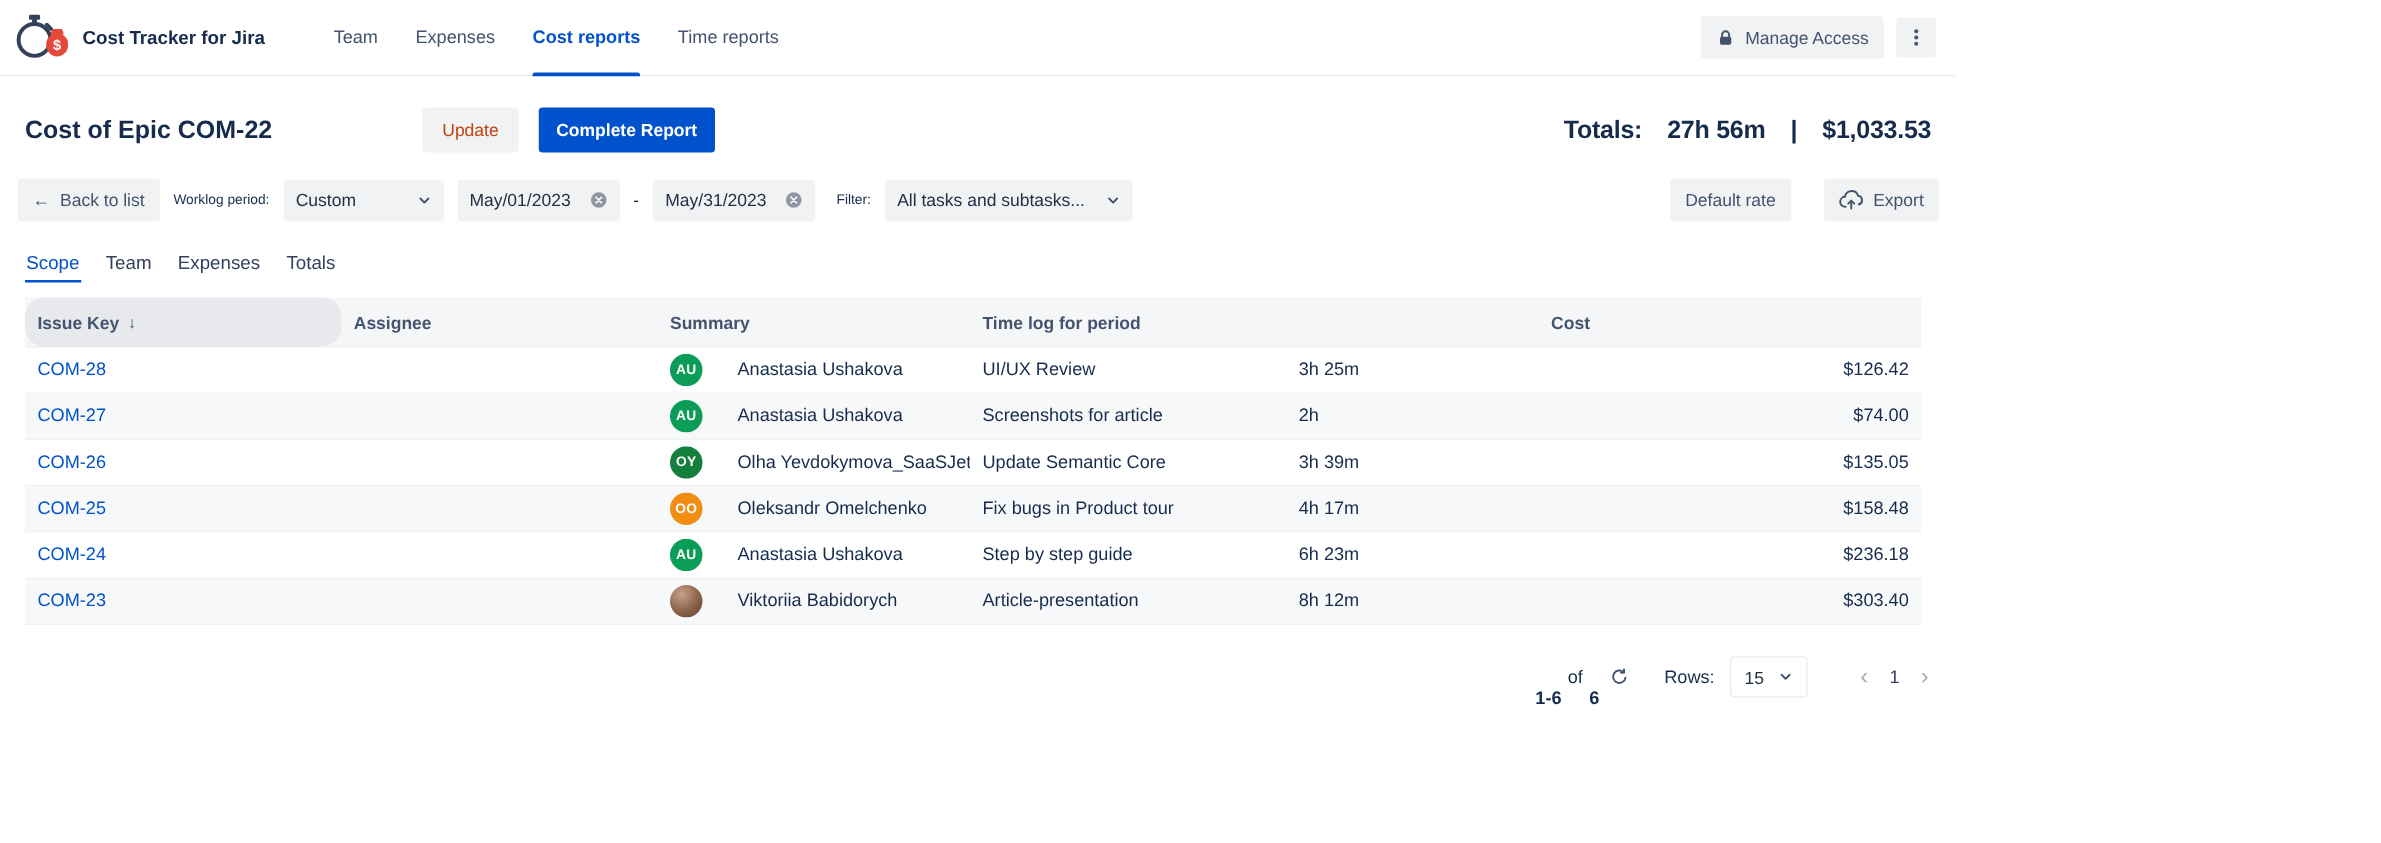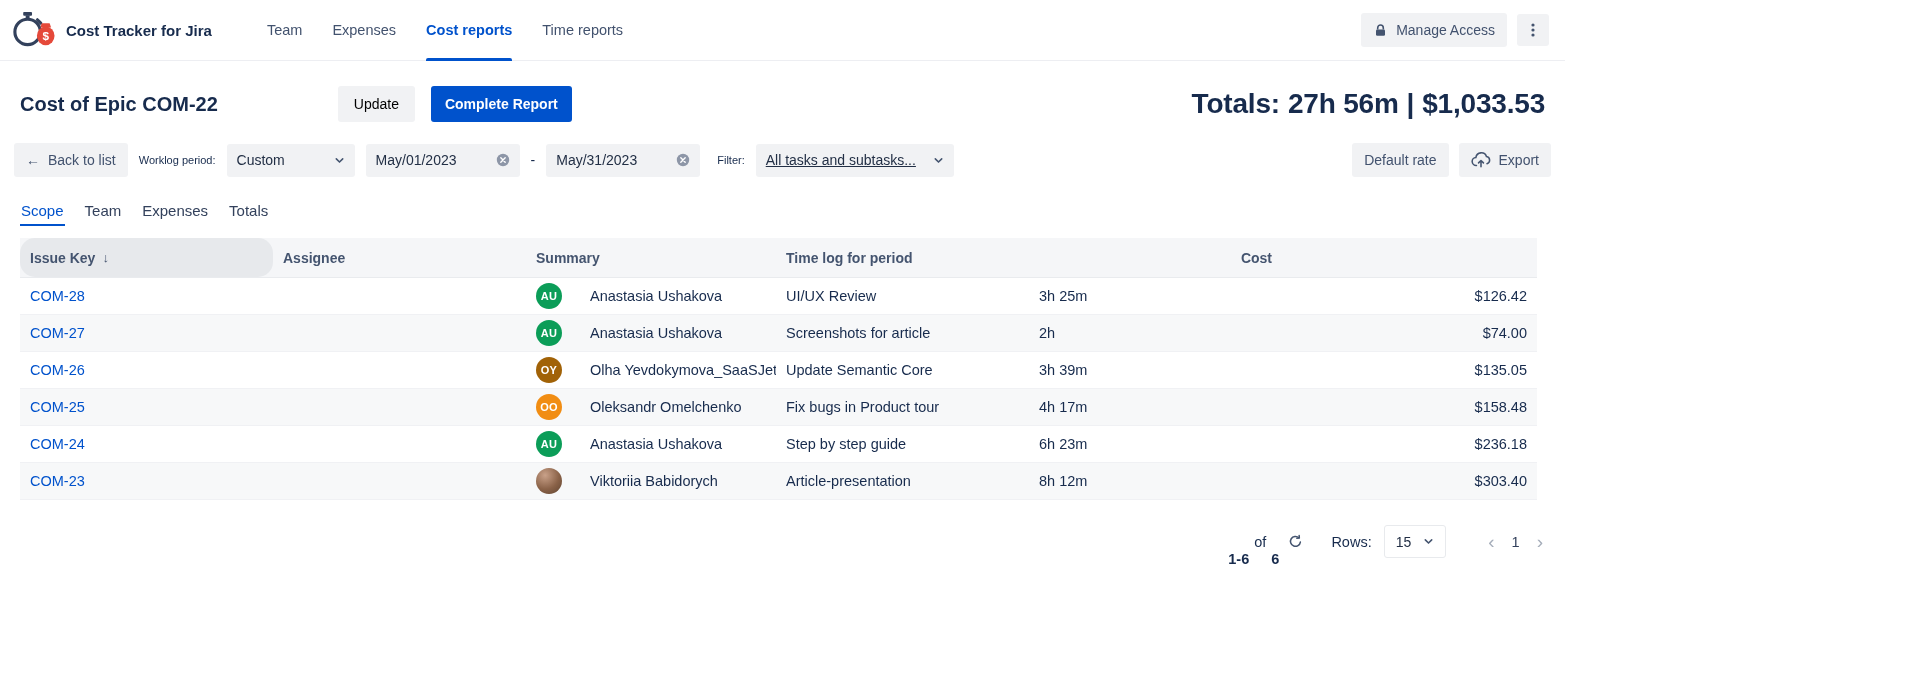--- a/index.html
+++ b/index.html
@@ -13,40 +13,40 @@
   .brand { display:flex; align-items:center; gap:10px; }
   .brand-title { font-weight:bold; font-size:15px; color:#172B4D; white-space:nowrap; }
   .nav { display:flex; margin-left:40px; height:100%; }
   .nav-item { display:flex; align-items:center; padding:0 15px; font-size:14.5px; color:#42526E; cursor:pointer; position:relative; height:100%; white-space:nowrap; }
   .nav-item.active { color:#0052CC; font-weight:bold; }
   .nav-item.active::after { content:""; position:absolute; left:15px; right:15px; bottom:-1px; height:3px; background:#0052CC; border-radius:2px 2px 0 0; }
   .topbar-right { margin-left:auto; display:flex; align-items:center; gap:10px; }
   .btn { display:inline-flex; align-items:center; justify-content:center; gap:8px; background:#F1F2F4; color:#42526E;
          border:none; border-radius:3px; font-size:14px; font-family:inherit; padding:0 12px; height:34px; cursor:pointer; white-space:nowrap; }
   .btn.primary { background:#0052CC; color:#fff; font-weight:bold; height:36px; padding:12px 14px; }
-  .btn.disabled { color:#000000; cursor:default; }
+  .btn.disabled { color:#c2410c; cursor:default; }
   .kebab { width:32px; height:32px; display:flex; align-items:center; justify-content:center; background:#F1F2F4; border:none; border-radius:3px; cursor:pointer; }
 
   
   .page-head { display:flex; align-items:center; padding:0 20px; margin-top:25px; }
   .page-title { font-size:20px; font-weight:bold; color:#172B4D; white-space:nowrap; }
   .head-actions { display:flex; align-items:center; gap:16px; margin-left:120px; }
   .btn.update { height:36px; padding:0 16px; }
-  .totals { margin-left:auto; display:flex; gap:8px; font-size:28px; font-weight:bold; color:#172B4D; white-space:nowrap; letter-spacing:-0.2px; }
+  .totals { margin-left:auto; display:flex; gap:20px; font-size:20px; font-weight:bold; color:#172B4D; white-space:nowrap; letter-spacing:-0.2px; }
 
   
   .filter-row { display:flex; align-items:center; gap:11px; padding:0 14px; margin-top:21px; }
   .flabel { font-size:11px; color:#172B4D; white-space:nowrap; }
   .field { display:inline-flex; align-items:center; justify-content:space-between; gap:8px; background:#F1F2F4; border-radius:3px;
            height:33px; padding:0 10px; font-size:14px; color:#222F45; cursor:pointer; white-space:nowrap; }
   .field.select-custom { width:128px; }
-  .field.datefield { width:154px; }
-  .field.select-tasks { width:198px;text-decoration:underline; }
+  .field.datefield { width:130px; }
+  .field.select-tasks { width:198px; }
   .dash { font-size:14px; color:#172B4D; }
-  .filter-right { margin-left:auto; display:flex; align-items:center; gap:10px; }
+  .filter-right { margin-left:auto; display:flex; align-items:center; gap:26px; }
   .clear-btn { display:inline-flex; border:none; background:transparent; padding:0; cursor:pointer; }
 
   
   .tabs { display:flex; gap:19px; padding:0 20px; margin-top:25px; }
   .tab { font-size:15px; color:#33415C; padding:0 1px 7px; cursor:pointer; position:relative; white-space:nowrap; }
   .tab.active { color:#0052CC; }
   .tab.active::after { content:""; position:absolute; left:0; right:0; bottom:0; height:2px; background:#0052CC; }
 
   
   .table { margin:12px 20px 0; width:1517px; }
@@ -249,21 +249,21 @@
           <div class="td">2h</div>
           <div class="td cost">$74.00</div>
         </div>
 
         <div class="trow">
           <div class="td key">
               <a>COM-26</a>
             </div>
           <div class="td"></div>
           <div class="td assignee">
-            <span class="avatar" style="background: #a16207;">OY</span>
+            <span class="avatar" style="background: #15803d;">OY</span>
             <span>Olha Yevdokymova_SaaSJet</span>
           </div>
           <div class="td">Update Semantic Core</div>
           <div class="td">3h 39m</div>
           <div class="td cost">$135.05</div>
         </div>
 
         <div class="trow">
           <div class="td key">
               <a>COM-25</a>

